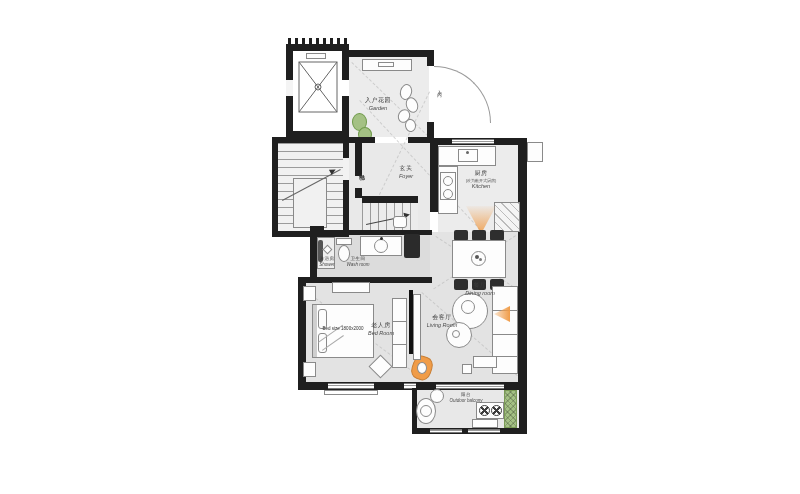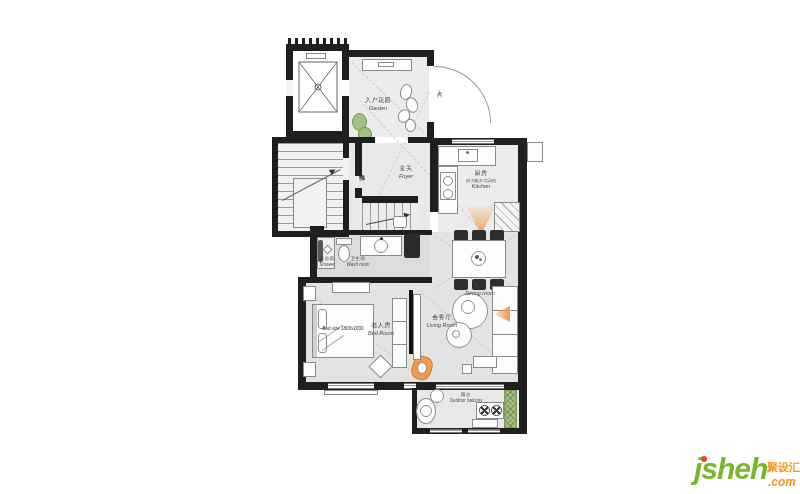--- a/index.html
+++ b/index.html
@@ -240,20 +240,14 @@
   </div>
   <div class="lbl tiny" style="left:342px;top:256px;width:32px;">
     <span class="cn">卫生间</span>
     <span class="en">Wash room</span>
   </div>
   <div class="lbl tiny" style="left:446px;top:392px;width:40px;">
     <span class="cn">阳台</span>
     <span class="en">Outdoor balcony</span>
   </div>
 
-  <div class="abs" style="left:690px;top:448px;width:110px;height:44px;">
-    <span class="wm-brand" style="left:4px;top:4px;">jsheh</span>
-    <span class="abs circle" style="left:11px;top:8px;width:6px;height:6px;background:var(--logo-red);"></span>
-    <span class="wm-cn" style="right:0;top:12px;">聚设汇</span>
-    <span class="wm-tld" style="right:4px;bottom:3px;">.com</span>
-  </div>
 
 </div>
 
 </body></html>

